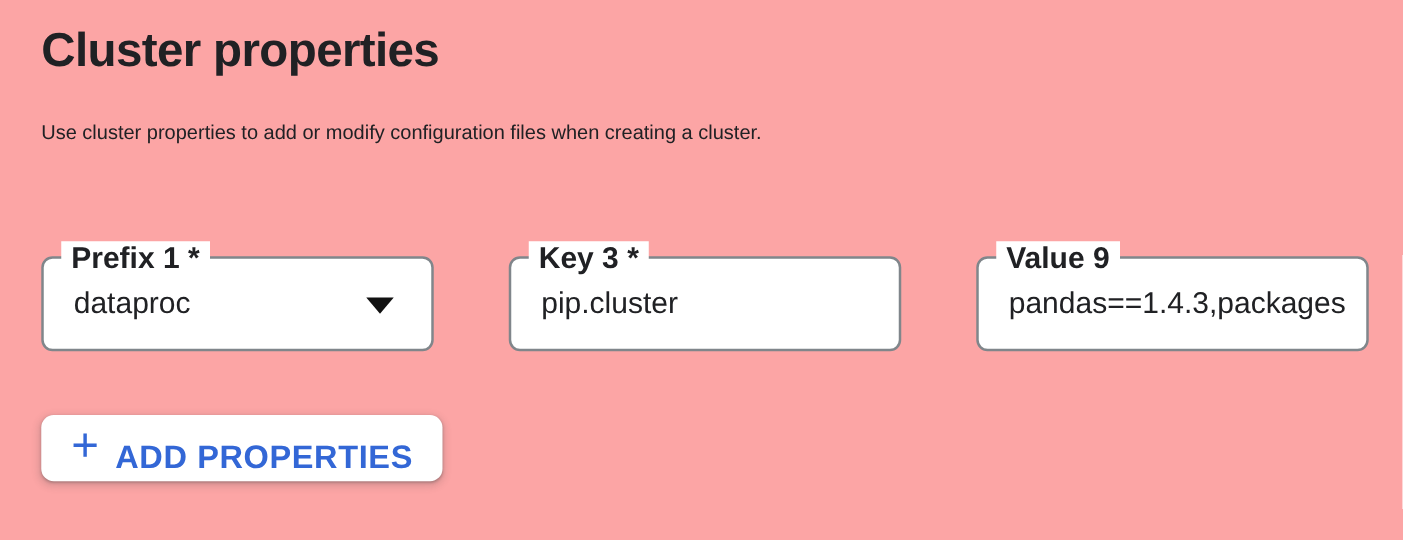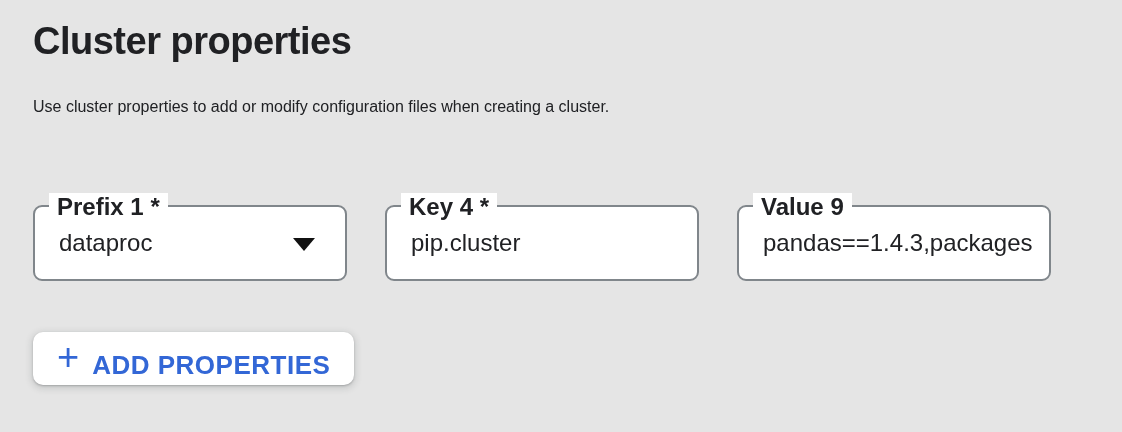--- a/index.html
+++ b/index.html
@@ -1,21 +1,21 @@
 <!DOCTYPE html>
 <html><head>
 <meta charset="utf-8">
 <style>
   * { margin: 0; padding: 0; box-sizing: border-box; }
   html, body { background: #ffffff; }
   .page {
     position: relative;
     width: 1122px;
     height: 432px;
-    background: #e5e5e5;
+    background: #fca5a5;
     overflow: hidden;
     font-family: "Liberation Sans", sans-serif;
     color: #202124;
   }
   .page-title {
     position: absolute;
     left: 33px;
     top: 20px;
     font-size: 38px;
     font-weight: 700;
@@ -28,21 +28,21 @@
     top: 98px;
     font-size: 16px;
     font-weight: 400;
     color: #202124;
   }
   .fields-row {
     position: absolute;
     left: 33px;
     top: 205px;
     display: flex;
-    gap: 38px;
+    gap: 60px;
   }
   .field {
     position: relative;
     width: 314px;
     height: 76px;
     border: 2px solid #80868b;
     border-radius: 9px;
     background: #ffffff;
   }
   .field-label {
@@ -121,21 +121,21 @@
 
   <div class="fields-row">
 
     <div class="field">
       <span class="field-label">Prefix 1 *</span>
       <span class="field-value">dataproc</span>
       <span class="caret"></span>
     </div>
 
     <div class="field">
-      <span class="field-label">Key 4 *</span>
+      <span class="field-label">Key 3 *</span>
       <span class="field-value">pip.cluster</span>
     </div>
 
     <div class="field">
       <span class="field-label">Value 9</span>
       <span class="field-value">pandas==1.4.3,packages</span>
     </div>
 
   </div>
 

